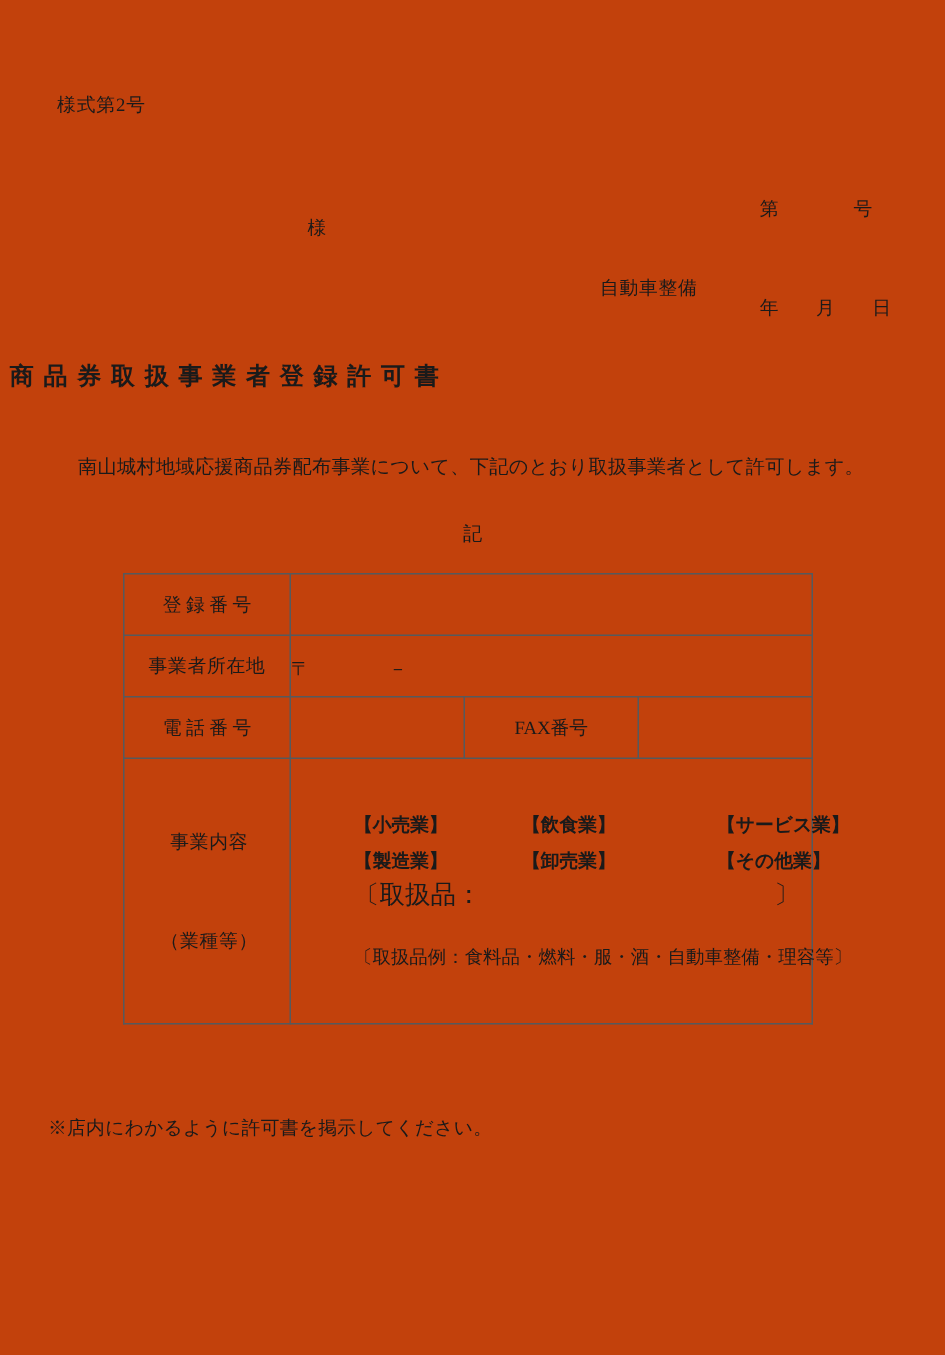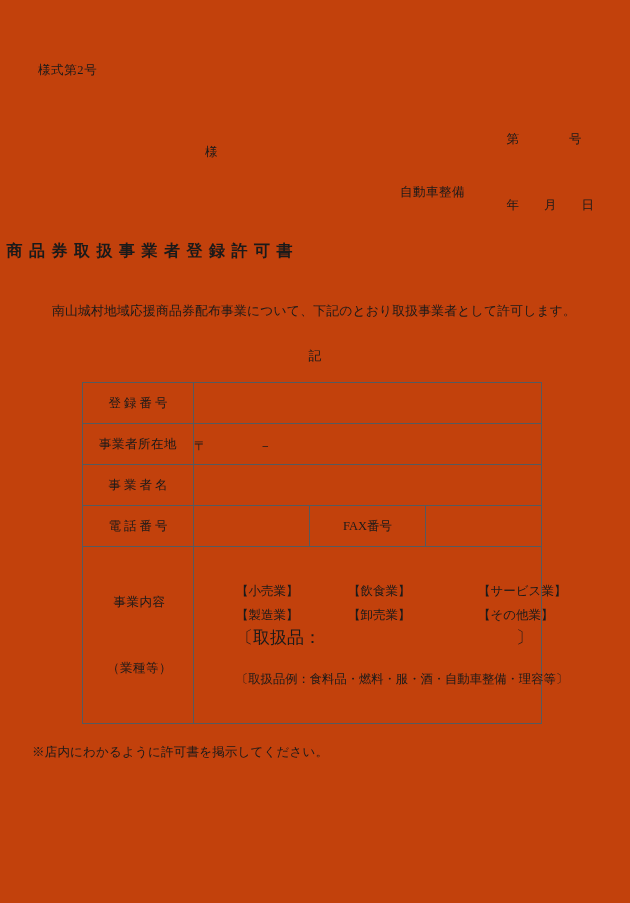--- a/index.html
+++ b/index.html
@@ -154,20 +154,21 @@
     vertical-align: top;
     height: 106px;
   }
   .cat-grid {
     display: grid;
     grid-template-columns: 112px 130px auto;
     row-gap: 3px;
     padding-left: 42px;
     font-size: 12.5px;
     line-height: 21px;
+    font-weight: bold;
   }
   .cat-grid span { white-space: pre; }
 
   .handled-line {
     display: flex;
     justify-content: space-between;
     padding-left: 42px;
     padding-right: 8px;
     font-size: 17px;
     line-height: 21px;
@@ -223,24 +224,20 @@
     <tbody>
       <tr>
         <td class="lbl">登録番号</td>
         <td class="val" colspan="3"></td>
       </tr>
       <tr>
         <td class="lbl lbl-tight">事業者所在地</td>
         <td class="val val-addr" colspan="3">
           <div class="zip-line">〒　　　　－</div>
         </td>
-      </tr>
-      <tr>
-        <td class="lbl">事業者名</td>
-        <td class="val" colspan="3"></td>
       </tr>
       <tr>
         <td class="lbl">電話番号</td>
         <td class="val" style="width:204px"></td>
         <td class="val fax-lbl">FAX番号</td>
         <td class="val"></td>
       </tr>
       <tr>
         <td class="lbl biz-lbl">
           <div>事業内容</div>

